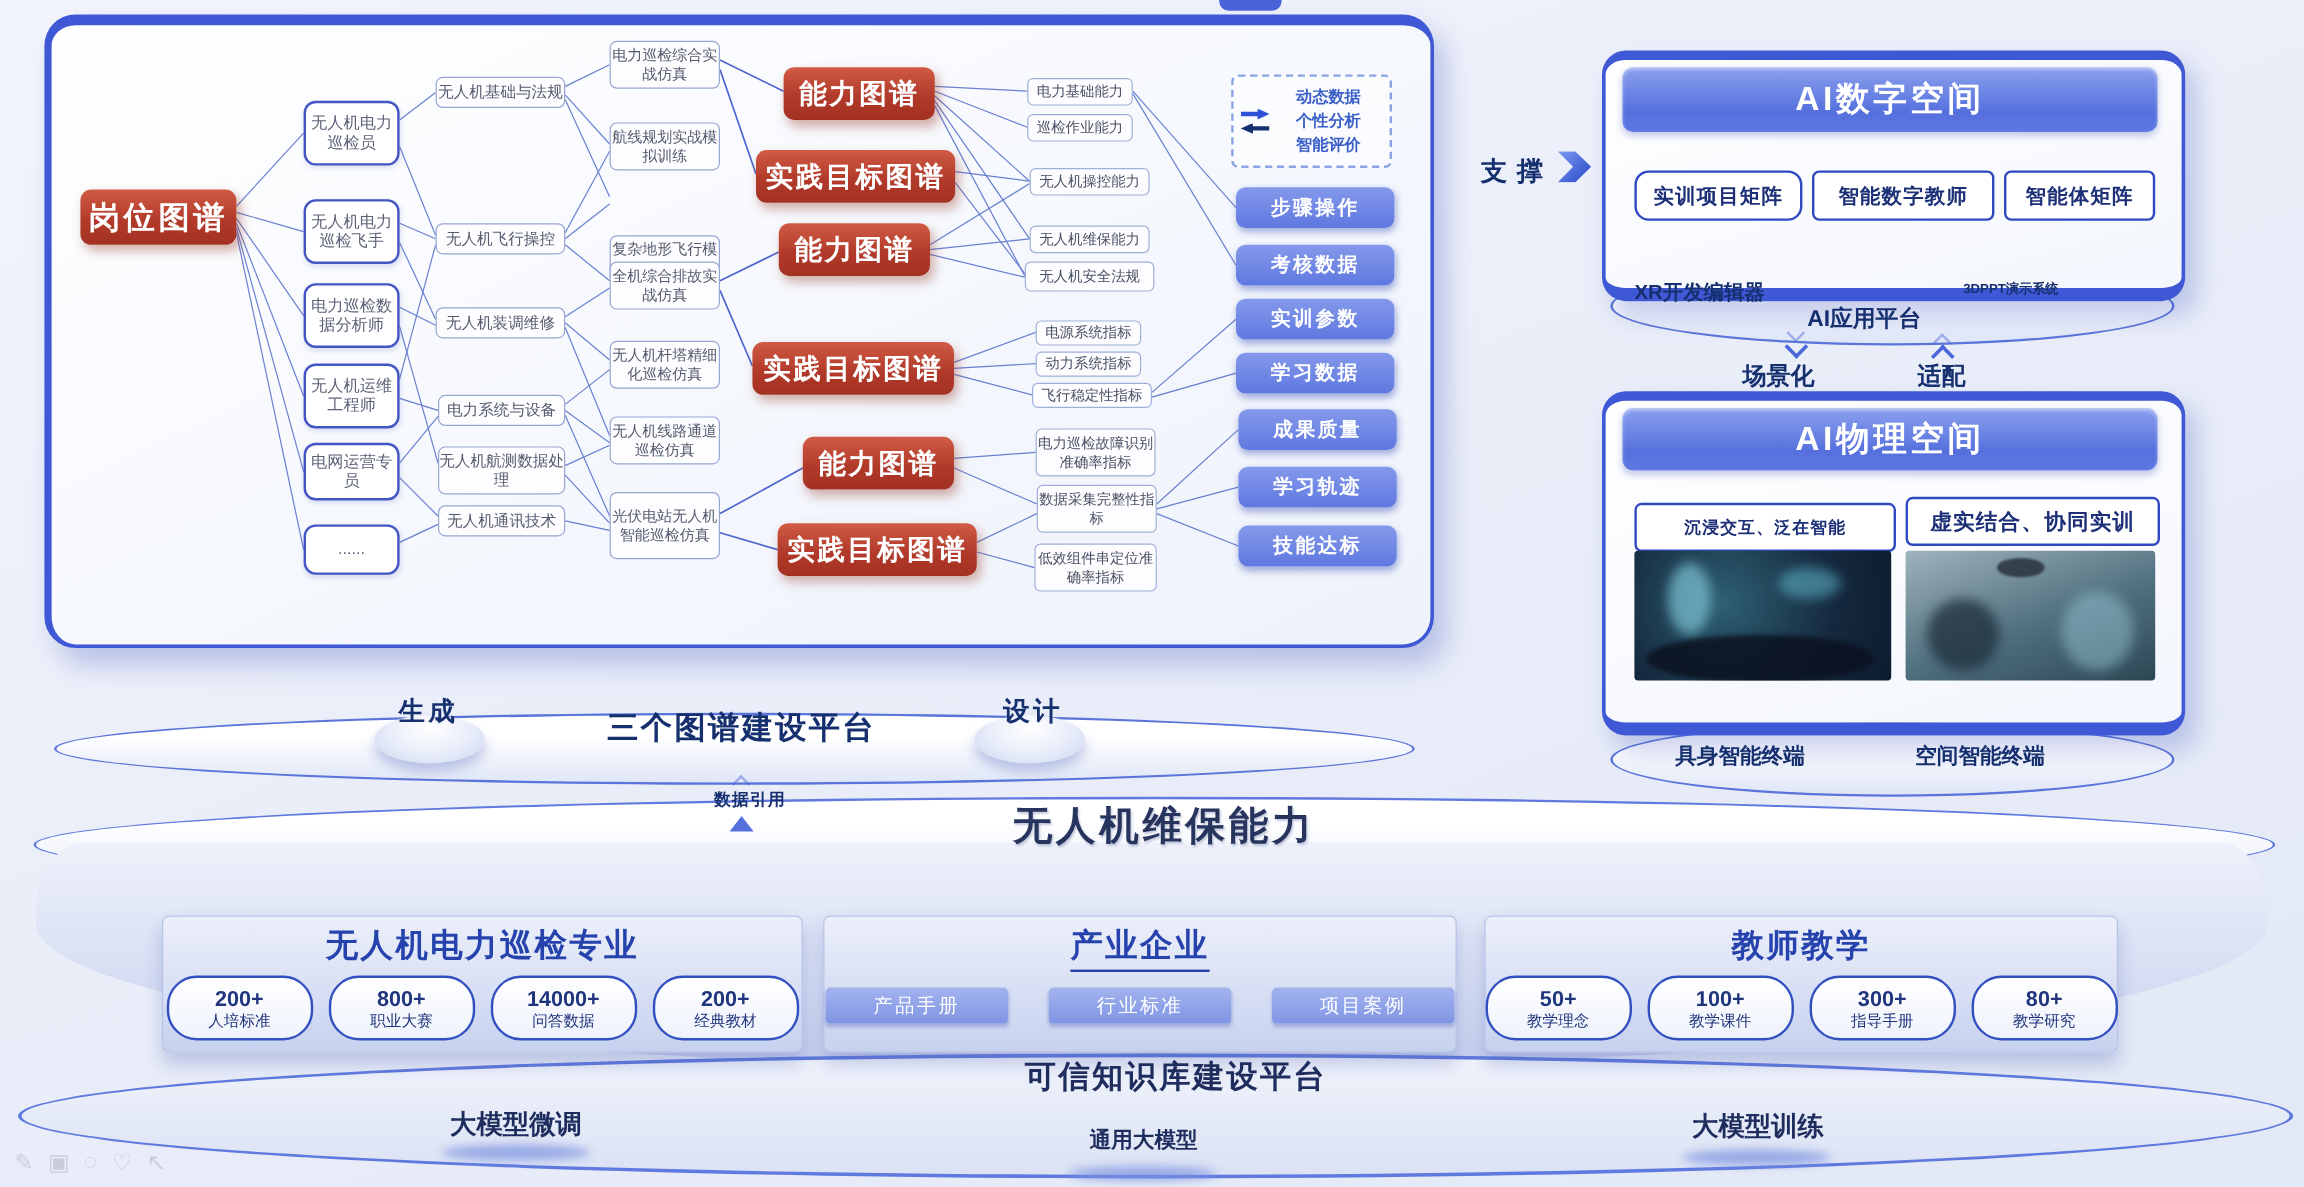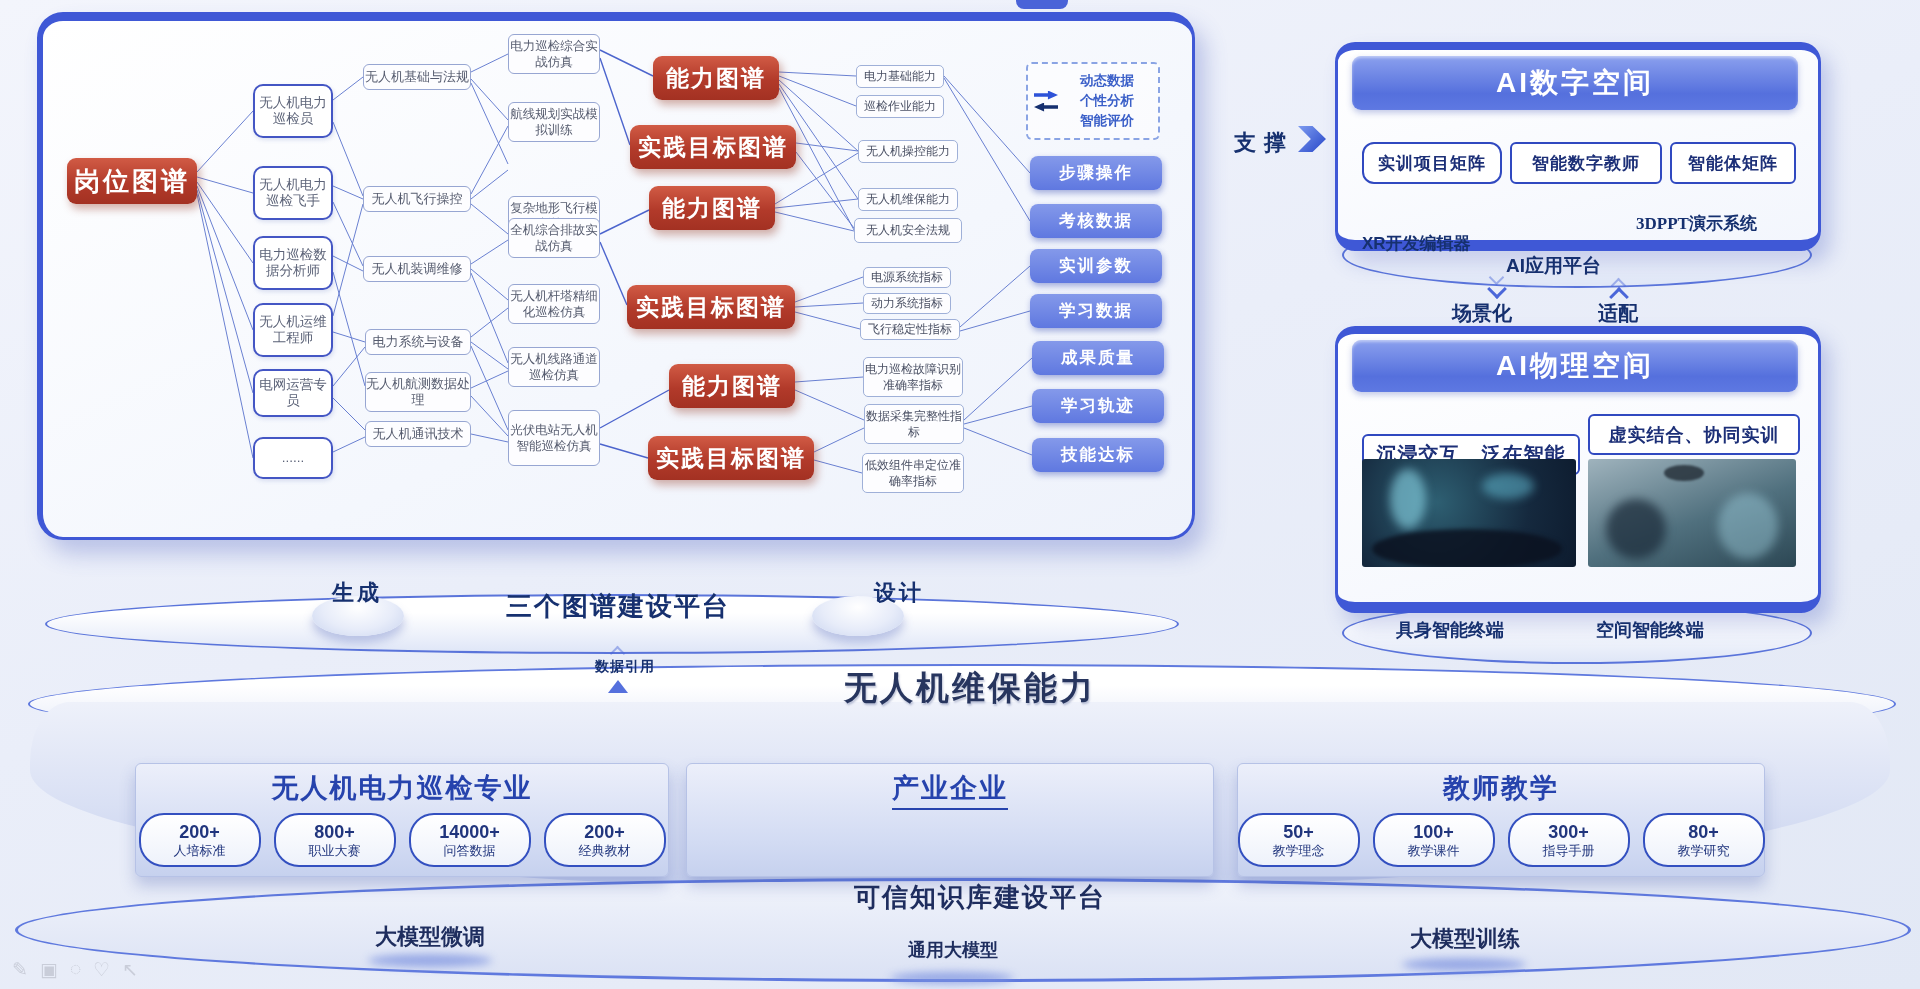--- a/index.html
+++ b/index.html
@@ -228,33 +228,33 @@
   <div class="support-arrow" style="left:1298px;top:126px;"></div>
 
   <div class="panel" style="left:1335px;top:42px;width:480px;height:190px;"></div>
   <div class="titlebar" style="left:1352px;top:56px;width:446px;height:54px;">AI数字空间</div>
   <div class="wbox" style="left:1362px;top:142px;width:136px;height:38px;border-radius:12px;">实训项目矩阵</div>
   <div class="wbox" style="left:1510px;top:142px;width:148px;height:38px;">智能数字教师</div>
   <div class="wbox" style="left:1670px;top:142px;width:122px;height:38px;">智能体矩阵</div>
 
   <div class="ellipse" style="left:1342px;top:222px;width:466px;height:62px;"></div>
   <div class="navy" style="left:1362px;top:232px;font-size:17px;">XR开发编辑器</div>
-  <div class="navy" style="left:1636px;top:212px;font-size:17px;font-family:Liberation Serif, serif;">3DPPT演示系统</div>
+  <div class="navy" style="left:1636px;top:233px;font-size:11px;">3DPPT演示系统</div>
   <div class="navy" style="left:1506px;top:253px;font-size:19px;">AI应用平台</div>
 
   <div class="chev down light" style="left:1491px;top:272px;"></div>
   <div class="chev down" style="left:1490px;top:282px;"></div>
   <div class="chev up light" style="left:1613px;top:280px;"></div>
   <div class="chev up" style="left:1612px;top:290px;"></div>
   <div class="navy" style="left:1452px;top:300px;font-size:20px;">场景化</div>
   <div class="navy" style="left:1598px;top:300px;font-size:20px;">适配</div>
 
   <div class="panel" style="left:1335px;top:326px;width:480px;height:268px;"></div>
   <div class="titlebar" style="left:1352px;top:340px;width:446px;height:52px;">AI物理空间</div>
-  <div class="wbox" style="left:1362px;top:434px;width:214px;height:37px;font-size:20px;">沉浸交互、泛在智能</div>
+  <div class="wbox" style="left:1362px;top:419px;width:214px;height:37px;font-size:14px;">沉浸交互、泛在智能</div>
   <div class="wbox" style="left:1588px;top:414px;width:208px;height:37px;font-size:18px;">虚实结合、协同实训</div>
 
   <div class="photo" style="left:1362px;top:459px;width:214px;height:108px;background:radial-gradient(circle at 35% 40%,#2e5f72 0%,#15293e 60%,#0d1b2e 100%);">
     <div class="blob" style="left:28px;top:10px;width:36px;height:60px;background:rgba(150,230,245,.55);"></div>
     <div class="blob" style="left:120px;top:14px;width:52px;height:26px;background:rgba(110,210,235,.45);"></div>
     <div class="blob" style="left:10px;top:70px;width:190px;height:40px;background:rgba(10,18,32,.85);filter:blur(2px);"></div>
   </div>
   <div class="photo" style="left:1588px;top:459px;width:208px;height:108px;background:linear-gradient(160deg,#9fb3bd 0%,#50707e 55%,#2c4754 100%);">
     <div class="blob" style="left:76px;top:6px;width:40px;height:16px;background:rgba(40,50,60,.85);filter:blur(1px);"></div>
     <div class="blob" style="left:18px;top:40px;width:60px;height:60px;background:rgba(30,45,60,.75);"></div>
@@ -263,21 +263,21 @@
 
   <div class="ellipse" style="left:1342px;top:602px;width:466px;height:58px;"></div>
   <div class="navy" style="left:1396px;top:618px;font-size:18px;">具身智能终端</div>
   <div class="navy" style="left:1596px;top:618px;font-size:18px;">空间智能终端</div>
 
   <div class="ellipse" style="left:45px;top:594px;width:1130px;height:56px;"></div>
   <div class="pedestal" style="left:312px;top:596px;width:92px;height:40px;"></div>
   <div class="pedestal" style="left:812px;top:596px;width:92px;height:40px;"></div>
   <div class="navy" style="left:302px;top:578px;width:110px;font-size:22px;letter-spacing:3px;">生成</div>
   <div class="navy" style="left:448px;top:589px;width:340px;font-size:26px;letter-spacing:2px;">三个图谱建设平台</div>
-  <div class="navy" style="left:844px;top:578px;width:110px;font-size:22px;letter-spacing:3px;">设计</div>
+  <div class="navy" style="left:806px;top:578px;width:110px;font-size:22px;letter-spacing:3px;">设计</div>
 
   <div class="chev up light" style="left:612px;top:648px;"></div>
   <div class="navy" style="left:578px;top:658px;width:94px;font-size:14px;font-weight:600;letter-spacing:1px;">数据引用</div>
   <div class="tri-up" style="left:608px;top:680px;"></div>
 
   <div class="navy" style="left:820px;top:666px;width:300px;font-size:33px;letter-spacing:3px;color:#27355e;text-shadow:1px 2px 2px rgba(120,130,170,.45);">无人机维保能力</div>
 
   <div class="plat-rim" style="left:28px;top:664px;width:1864px;height:76px;"></div>
   <div class="plat-body" style="left:30px;top:702px;width:1860px;height:188px;"></div>
   <div class="swoosh" style="left:15px;top:878px;width:1890px;height:98px;"></div>
@@ -299,20 +299,25 @@
         </div>
       <div class="pill">
           <span class="pill-num">200+</span>
           <span class="pill-label">经典教材</span>
         </div>
     </div>
   </div>
 
   <div class="card" style="left:686px;top:763px;width:526px;height:106px;">
     <div class="card-title underlined">产业企业</div>
+    <div class="biz-row">
+      <div class="biz-btn">产品手册</div>
+      <div class="biz-btn">行业标准</div>
+      <div class="biz-btn">项目案例</div>
+    </div>
   </div>
 
   <div class="card" style="left:1237px;top:763px;width:526px;height:106px;">
     <div class="card-title">教师教学</div>
     <div class="pill-row">
       <div class="pill">
           <span class="pill-num">50+</span>
           <span class="pill-label">教学理念</span>
         </div>
       <div class="pill">

